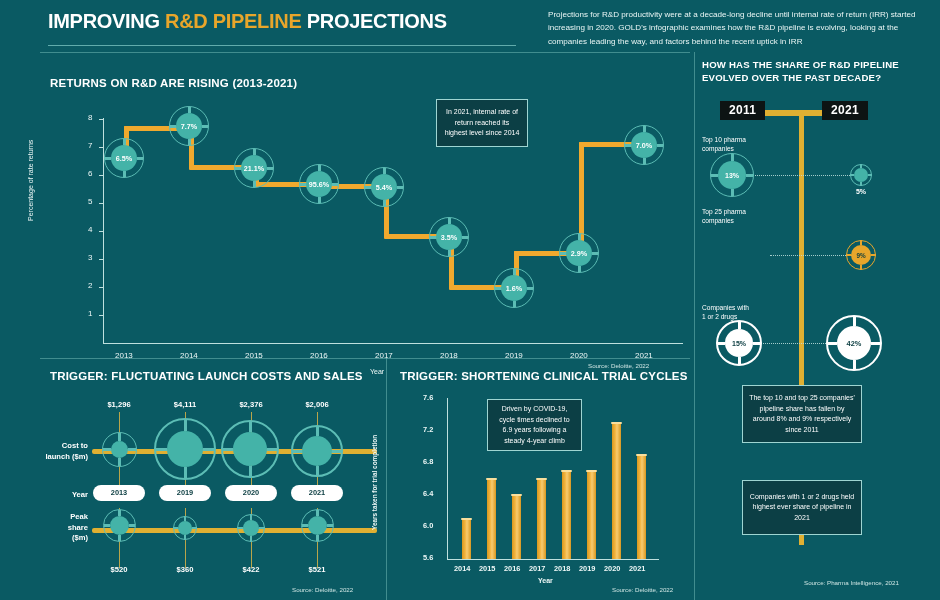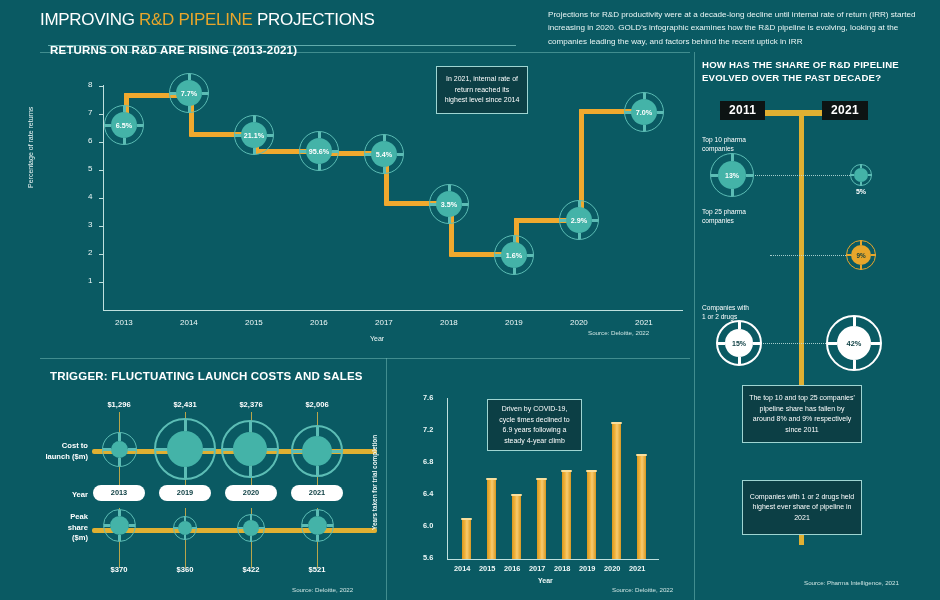--- a/index.html
+++ b/index.html
@@ -7,34 +7,34 @@
     width:940px;height:600px;overflow:hidden;
     background:#0a5a63;
     font-family:"Liberation Sans", sans-serif;
     color:#ffffff;
     position:relative;
   }
   .panel{position:absolute;box-sizing:border-box;}
 
   
   #header{left:0;top:0;width:940px;height:52px;}
-  #title{position:absolute;left:40px;top:10px;font-size:17px;font-weight:normal;letter-spacing:-.3px;white-space:nowrap;}
+  #title{position:absolute;left:48px;top:10px;font-size:20px;font-weight:bold;letter-spacing:-.3px;white-space:nowrap;}
   #title .gold{color:#e8a62b;}
   #title-rule{position:absolute;left:48px;top:45px;width:468px;height:1px;background:#7fc8c4;opacity:.75;}
   #intro{position:absolute;left:548px;top:8px;width:386px;font-size:8.1px;line-height:1.65;color:#eaf6f5;}
 
   
   .vline{position:absolute;width:1px;background:#6fb8b5;opacity:.55;}
   .hline{position:absolute;height:1px;background:#6fb8b5;opacity:.55;}
 
   .sect-title{position:absolute;font-size:11.5px;font-weight:bold;letter-spacing:.2px;white-space:nowrap;}
   .src{position:absolute;font-size:6.2px;color:#cfe6e4;white-space:nowrap;}
 
   
-  #chart-main{left:40px;top:38px;width:650px;height:305px;}
+  #chart-main{left:40px;top:71px;width:650px;height:305px;}
   .axis-line{position:absolute;background:#bfe0de;}
   .tick-lbl{position:absolute;font-size:8px;color:#eef8f7;}
   .axis-title{position:absolute;font-size:7px;color:#eef8f7;}
 
   .step-seg{position:absolute;background:#f0a92e;border-radius:1px;}
   .marker{position:absolute;border-radius:50%;}
   .marker .ring{position:absolute;left:0;top:0;right:0;bottom:0;border-radius:50%;border:1.6px solid #5cbdb5;box-sizing:border-box;}
   .marker .core{position:absolute;border-radius:50%;background:#44b3a8;}
   .marker .tick{position:absolute;background:#5cbdb5;}
   .marker .val{position:absolute;left:0;right:0;top:50%;transform:translateY(-50%);
@@ -312,21 +312,21 @@
   <div class="stem" style="left:79px;top:50px;height:82px;"></div>
   <div class="stem" style="left:145px;top:50px;height:82px;"></div>
   <div class="stem" style="left:211px;top:50px;height:82px;"></div>
   <div class="stem" style="left:277px;top:50px;height:82px;"></div>
   <div class="stem" style="left:79px;top:146px;height:60px;"></div>
   <div class="stem" style="left:145px;top:146px;height:60px;"></div>
   <div class="stem" style="left:211px;top:146px;height:60px;"></div>
   <div class="stem" style="left:277px;top:146px;height:60px;"></div>
 
   <div class="amt" style="left:49px;top:38px;width:60px;">$1,296</div>
-  <div class="amt" style="left:115px;top:38px;width:60px;">$2,431</div>
+  <div class="amt" style="left:115px;top:38px;width:60px;">$4,111</div>
   <div class="amt" style="left:181px;top:38px;width:60px;">$2,376</div>
   <div class="amt" style="left:247px;top:38px;width:60px;">$2,006</div>
 
   <div class="marker" style="left:62px;top:70px;width:35px;height:35px;">
     <div class="ring"></div>
     <div class="core" style="left:9px;top:9px;width:17px;height:17px;"></div>
     <div class="tick" style="left:16px;top:1px;width:3px;height:8px;"></div>
     <div class="tick" style="left:16px;top:26px;width:3px;height:8px;"></div>
     <div class="tick" style="left:1px;top:16px;width:8px;height:3px;"></div>
     <div class="tick" style="left:26px;top:16px;width:8px;height:3px;"></div>
@@ -387,36 +387,37 @@
   </div>
   <div class="marker" style="left:261px;top:147px;width:33px;height:33px;">
     <div class="ring"></div>
     <div class="core" style="left:7px;top:7px;width:19px;height:19px;"></div>
     <div class="tick" style="left:15px;top:1px;width:3px;height:6px;"></div>
     <div class="tick" style="left:15px;top:26px;width:3px;height:6px;"></div>
     <div class="tick" style="left:1px;top:15px;width:6px;height:3px;"></div>
     <div class="tick" style="left:26px;top:15px;width:6px;height:3px;"></div>
   </div>
 
-  <div class="amt" style="left:49px;top:203px;width:60px;">$370</div>
+  <div class="amt" style="left:49px;top:203px;width:60px;">$520</div>
   <div class="amt" style="left:115px;top:203px;width:60px;">$360</div>
   <div class="amt" style="left:181px;top:203px;width:60px;">$422</div>
   <div class="amt" style="left:247px;top:203px;width:60px;">$521</div>
 
   <div class="row-lbl" style="left:-18px;top:79px;width:66px;white-space:pre-line;">Cost to
 launch ($m)</div>
   <div class="row-lbl" style="left:-18px;top:128px;width:66px;">Year</div>
   <div class="row-lbl" style="left:-18px;top:150px;width:66px;white-space:pre-line;">Peak
 share
 ($m)</div>
 
   <div class="src" style="left:252px;top:224px;">Source: Deloitte, 2022</div>
 </div>
 
 <div class="panel" id="panel-bm">
+  <div class="sect-title" style="left:10px;top:8px;">TRIGGER: SHORTENING CLINICAL TRIAL CYCLES</div>
 
   <div class="axis-line" style="left:57px;top:36px;width:1.2px;height:162px;"></div>
   <div class="axis-line" style="left:57px;top:197px;width:212px;height:1.2px;"></div>
 
   <div class="tick-lbl" style="left:33px;top:31px;font-size:7.4px;font-weight:bold;">7.6</div>
   <div class="tick-lbl" style="left:33px;top:63px;font-size:7.4px;font-weight:bold;">7.2</div>
   <div class="tick-lbl" style="left:33px;top:95px;font-size:7.4px;font-weight:bold;">6.8</div>
   <div class="tick-lbl" style="left:33px;top:127px;font-size:7.4px;font-weight:bold;">6.4</div>
   <div class="tick-lbl" style="left:33px;top:159px;font-size:7.4px;font-weight:bold;">6.0</div>
   <div class="tick-lbl" style="left:33px;top:191px;font-size:7.4px;font-weight:bold;">5.6</div>

